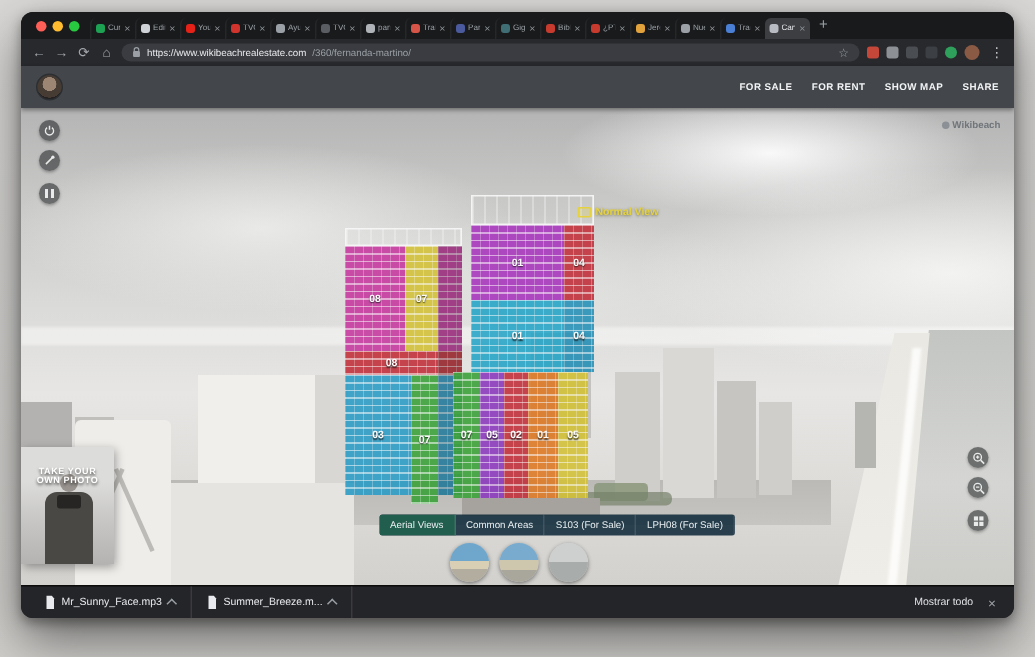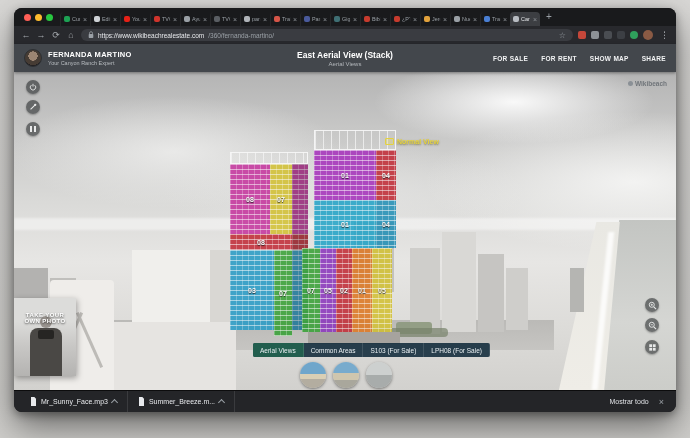--- a/index.html
+++ b/index.html
@@ -273,28 +273,20 @@
       <span class="ext" style="background-color: rgb(141, 145, 150);"></span>
       <span class="ext" style="background-color: rgb(74, 77, 82);"></span>
       <span class="ext" style="background-color: rgb(60, 63, 68);"></span>
       <span class="ext" style="border-radius: 50%; background-color: rgb(47, 160, 92);"></span>
       <span class="avatar-mini" style="background-color: rgb(138, 90, 68);"></span>
       <span class="kebab">⋮</span>
     </div>
 
     <div class="page-header">
       <div class="agent-avatar"></div>
-      <div class="agent-text">
-        <div class="agent-name">FERNANDA MARTINO</div>
-        <div class="agent-sub">Your Canyon Ranch Expert</div>
-      </div>
-      <div class="view-titles">
-        <div class="view-title">East Aerial View (Stack)</div>
-        <div class="view-sub">Aerial Views</div>
-      </div>
       <div class="header-actions">
         <button class="hdr-btn">FOR SALE</button>
         <button class="hdr-btn">FOR RENT</button>
         <button class="hdr-btn">SHOW MAP</button>
         <button class="hdr-btn">SHARE</button>
       </div>
     </div>
 
     <div class="viewport">
       <div class="haze"></div>

